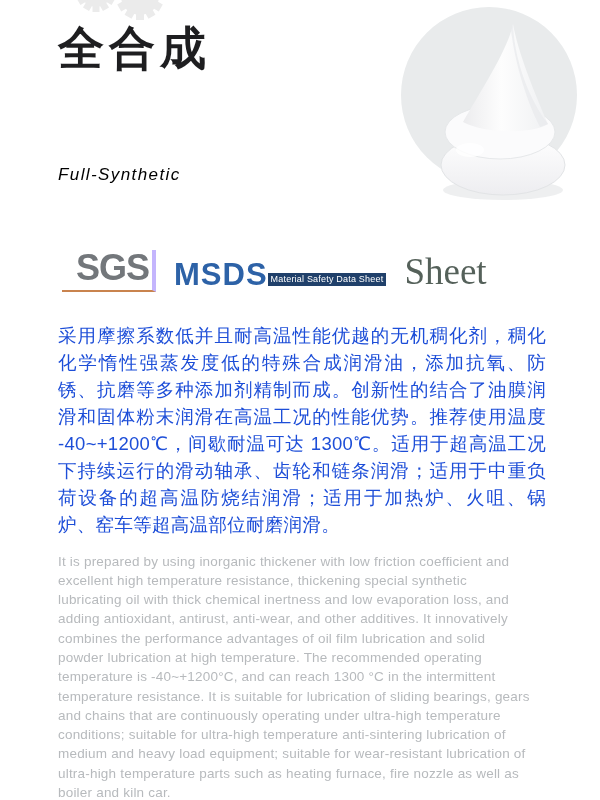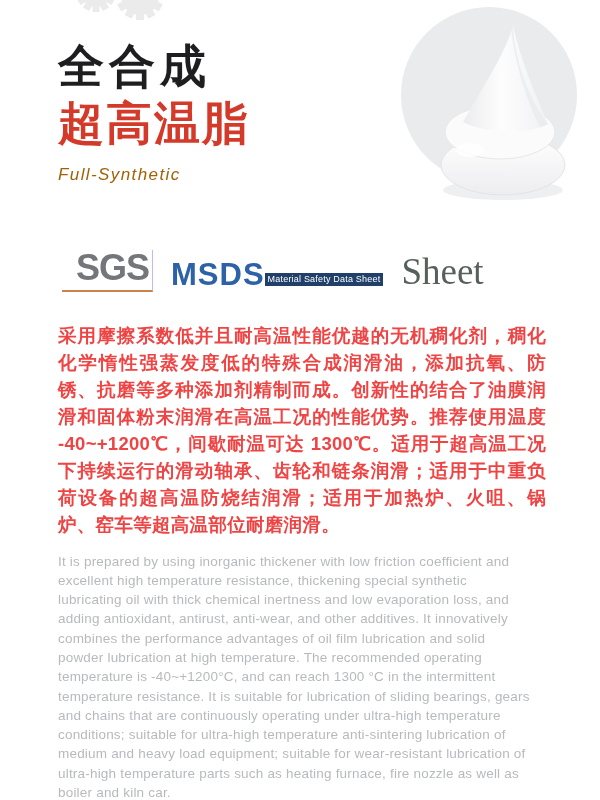--- a/index.html
+++ b/index.html
@@ -6,62 +6,62 @@
   body{
     width:600px;height:800px;position:relative;overflow:hidden;
     background:#ffffff;
     font-family:"Liberation Sans",sans-serif;
   }
   
   .gears{position:absolute;left:68px;top:0;width:110px;height:30px;}
   
   .photo{position:absolute;left:392px;top:0;width:208px;height:220px;}
   
-  .title{position:absolute;left:58px;top:38px;}
+  .title{position:absolute;left:58px;top:20px;}
   .title .cn-black{
     font-size:46px;line-height:57px;font-weight:600;color:#1e1e20;
     letter-spacing:5px;
   }
   .title .cn-red{
     font-size:46px;line-height:57px;font-weight:800;color:#d43a2a;
     letter-spacing:2px;
   }
   .subtitle{
     position:absolute;left:58px;top:160px;
-    font-style:italic;color:#a16207;font-size:17px;line-height:29px;
+    font-style:italic;color:#000000;font-size:17px;line-height:29px;
     letter-spacing:1.4px;
   }
   
   .badges{
     position:absolute;left:62px;top:240px;height:52px;
     display:flex;align-items:flex-end;gap:18px;
   }
   .sgs{
     color:#73777b;font-weight:bold;font-size:36px;line-height:36px;
     letter-spacing:-1px;
-    border-bottom:2px solid #c9834e;border-right:1px solid #c4b5fd;
+    border-bottom:2px solid #c9834e;border-right:4px solid #c4b5fd;
     padding:0 3px 4px 14px;
   }
   .msds{display:flex;flex-direction:row;align-items:center;padding-bottom:2px;}
   .msds-main{
     color:#2d62a7;font-weight:800;font-size:31px;line-height:31px;letter-spacing:1px;
   }
   .msds-sub{
     margin-top:9px;background:#20406a;color:#ffffff;
     font-size:9px;line-height:11px;padding:1px 3px;white-space:nowrap;
     letter-spacing:0.2px;
   }
   .rohs{
     font-family:"Liberation Serif",serif;color:#55615a;
     font-size:37px;line-height:37px;padding-bottom:2px;
   }
   
   .zh{
     position:absolute;left:58px;top:303px;width:488px;
-    font-size:18.5px;line-height:27px;color:#ef4444;font-weight:700;
+    font-size:18.5px;line-height:27px;color:#1d4ed8;font-weight:400;
     text-align:justify;letter-spacing:0.3px;
   }
   .en{
     position:absolute;left:58px;top:538px;width:474px;
     font-size:13.5px;line-height:19.3px;color:#b7babd;
     letter-spacing:0.2px;
   }
 </style>
 </head>
 <body>
@@ -123,21 +123,20 @@
   <ellipse cx="503" cy="190" rx="60" ry="10" fill="#e0e2e4" opacity="0.55"></ellipse>
   <ellipse cx="503" cy="165" rx="62" ry="30" fill="url(#blobShade)" stroke="#e2e4e6" stroke-width="1"></ellipse>
   <ellipse cx="500" cy="132" rx="55" ry="27" fill="#fbfbfc" stroke="#e6e8ea" stroke-width="1"></ellipse>
   <path d="M 513 24 C 508 50 478 95 463 122 C 485 134 532 134 548 124 C 534 92 518 52 513 24 Z" fill="url(#coneShade)"></path>
   <path d="M 513 24 C 514 52 524 92 548 124 L 540 127 C 524 96 514 56 511 30 Z" fill="#e8eaec" opacity="0.7"></path>
   <ellipse cx="470" cy="150" rx="14" ry="7" fill="#ffffff" opacity="0.8"></ellipse>
 </svg>
 
 <div class="title">
   <div class="cn-black">全合成</div>
-  <div class="cn-red">超高温脂</div>
 </div>
 
 <div class="subtitle">
   <div>Full-Synthetic</div>
 </div>
 
 <div class="badges">
   <div class="sgs">SGS</div>
   <div class="msds">
     <div class="msds-main">MSDS</div>

